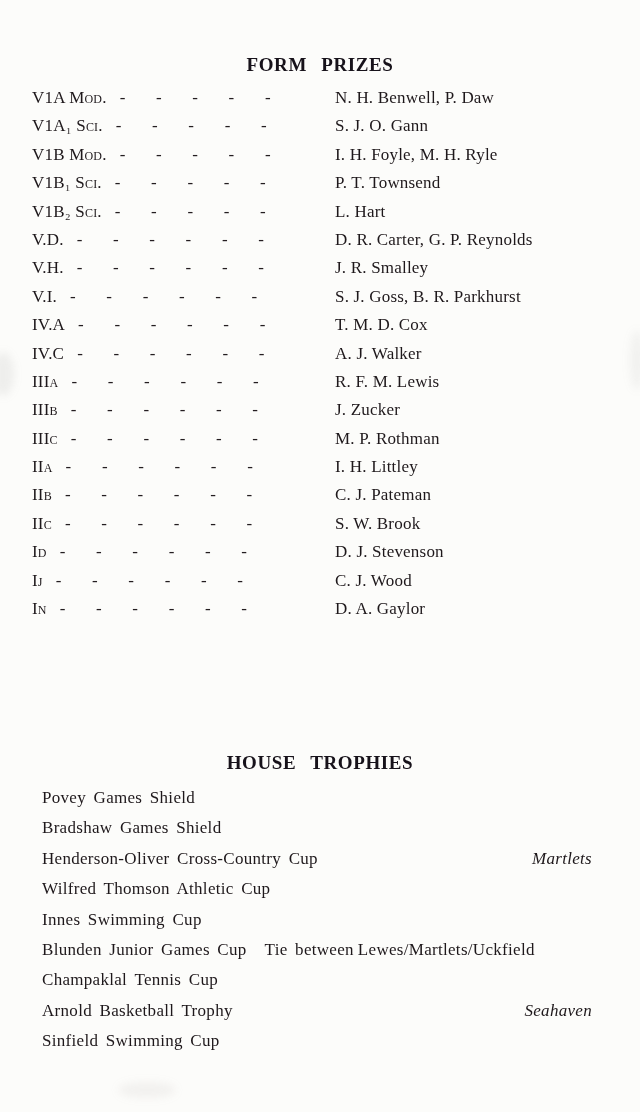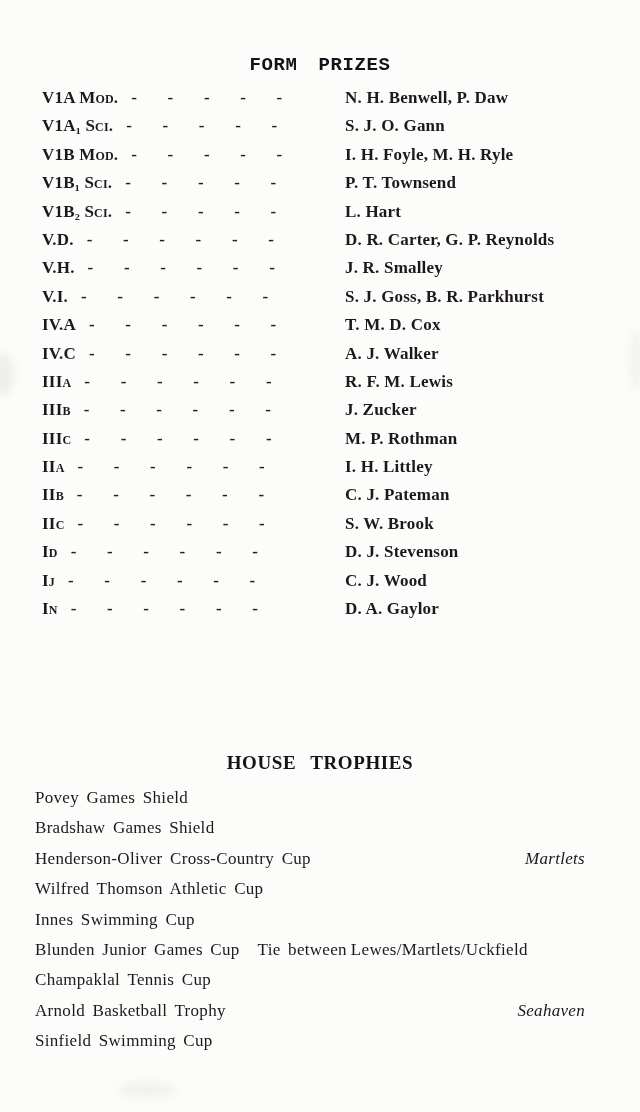--- a/index.html
+++ b/index.html
@@ -19,29 +19,28 @@
     left: 0;
     width: 100%;
     text-align: center;
     margin: 0;
     font-size: 19px;
     font-weight: 700;
     letter-spacing: 0.6px;
     word-spacing: 9px;
     color: #17121a;
   }
-  .heading-form { top: 54px; font-family: Liberation Mono, monospace; }
+  .heading-form { top: 54px; }
   .heading-house { top: 752px; }
 
   .form-rows {
     position: absolute;
-    left: 42px;
+    left: 32px;
     top: 84px;
     width: 560px;
-    font-weight: bold;
   }
   .prize-row {
     position: relative;
     height: 28.4px;
     line-height: 28.4px;
     white-space: nowrap;
     font-size: 17px;
     letter-spacing: 0.2px;
   }
   .flabel { font-variant: small-caps; }
@@ -52,21 +51,21 @@
   }
   .pname {
     position: absolute;
     left: 303px;
     top: 0;
     white-space: nowrap;
   }
 
   .trophy-rows {
     position: absolute;
-    left: 35px;
+    left: 42px;
     top: 783px;
     width: 550px;
   }
   .trophy-row {
     display: flex;
     align-items: baseline;
     height: 30.4px;
     line-height: 30.4px;
     white-space: nowrap;
     font-size: 17px;

